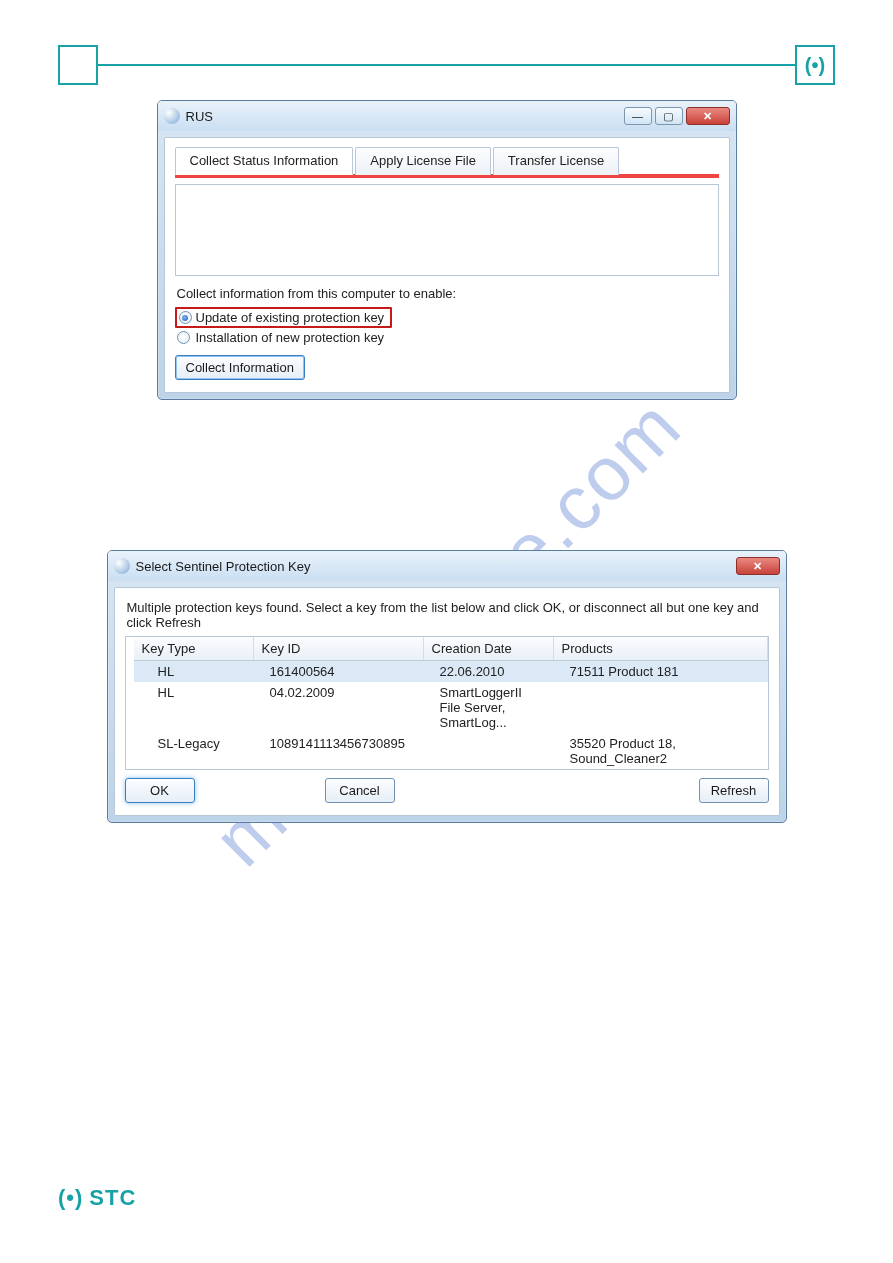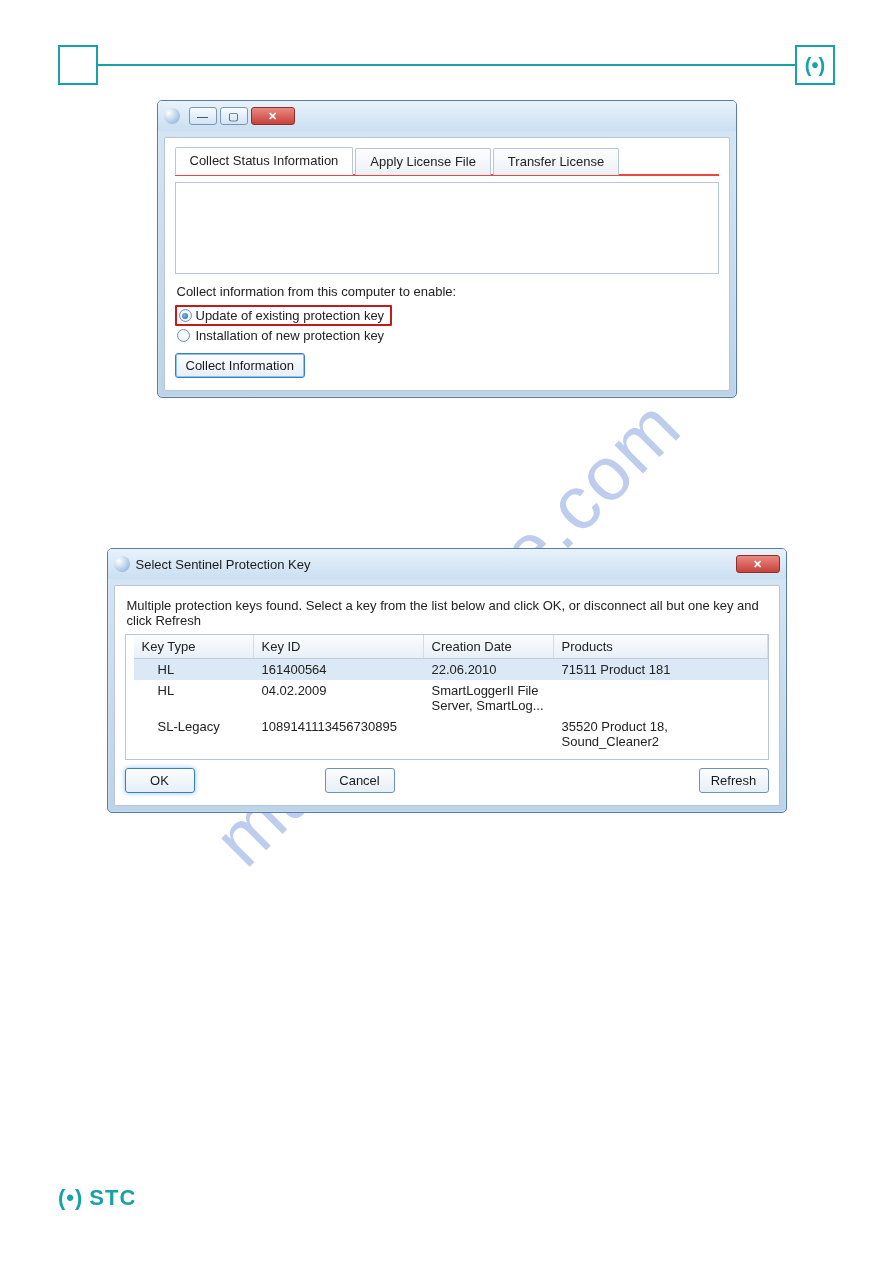--- a/index.html
+++ b/index.html
@@ -125,21 +125,21 @@
   .client {
     background: #fff;
     margin: 6px;
     border: 1px solid #b8c7d7;
     border-radius: 2px;
     padding: 8px 10px 12px 10px;
     position: relative;
   }
 
   
-  .tabs { display:flex; border-bottom:2px solid #ef4444; margin-bottom:4px;align-items:flex-end;}
+  .tabs { display:flex; border-bottom:4px solid #ef4444; margin-bottom:4px;}
   .tab {
     padding: 5px 14px 6px 14px;
     border: 1px solid #b8c7d7;
     border-bottom: none;
     background: linear-gradient(#fdfdfe,#ecf1f6);
     margin-right: 2px;
     border-radius: 2px 2px 0 0;
     position: relative;
     top: 1px;
     color: #222;
@@ -204,21 +204,21 @@
     margin-left: 8px;
   }
   .grid .hdr {
     background: linear-gradient(#fbfcfe,#e9f0f7);
     border-bottom: 1px solid #c0cdd9;
   }
   .grid .hdr > div {
     padding: 4px 8px;
     border-right: 1px solid #d3dde6;
   }
-  .grid .row > div { padding: 3px 8px; }
+  .grid .row > div { padding: 3px 16px; }
   .grid .row.sel  { background: #dbe8f6; }
   .grid .row .indent { padding-left: 24px; }
   .grid .body { background:#fff; min-height:100px; border-bottom: none; }
 
 </style>
 </head>
 <body>
 
 <div class="page-header">
   <div class="hdr-line"></div>
@@ -226,20 +226,21 @@
   <div class="hdr-logo">
     <span>(•)</span>
   </div>
 </div>
 
 <div class="watermark">manualshive.com</div>
 
 <div class="win win-rus">
   <div class="titlebar">
     <span class="ticon"></span>
+    <span class="ttitle">RUS</span>
     <span class="tbtn min">—</span>
     <span class="tbtn max">▢</span>
     <span class="tbtn close">✕</span>
   </div>
 
   <div class="client">
     <div class="tabs">
       <div class="tab active">Collect Status Information</div>
       <div class="tab">Apply License File</div>
       <div class="tab">Transfer License</div>

